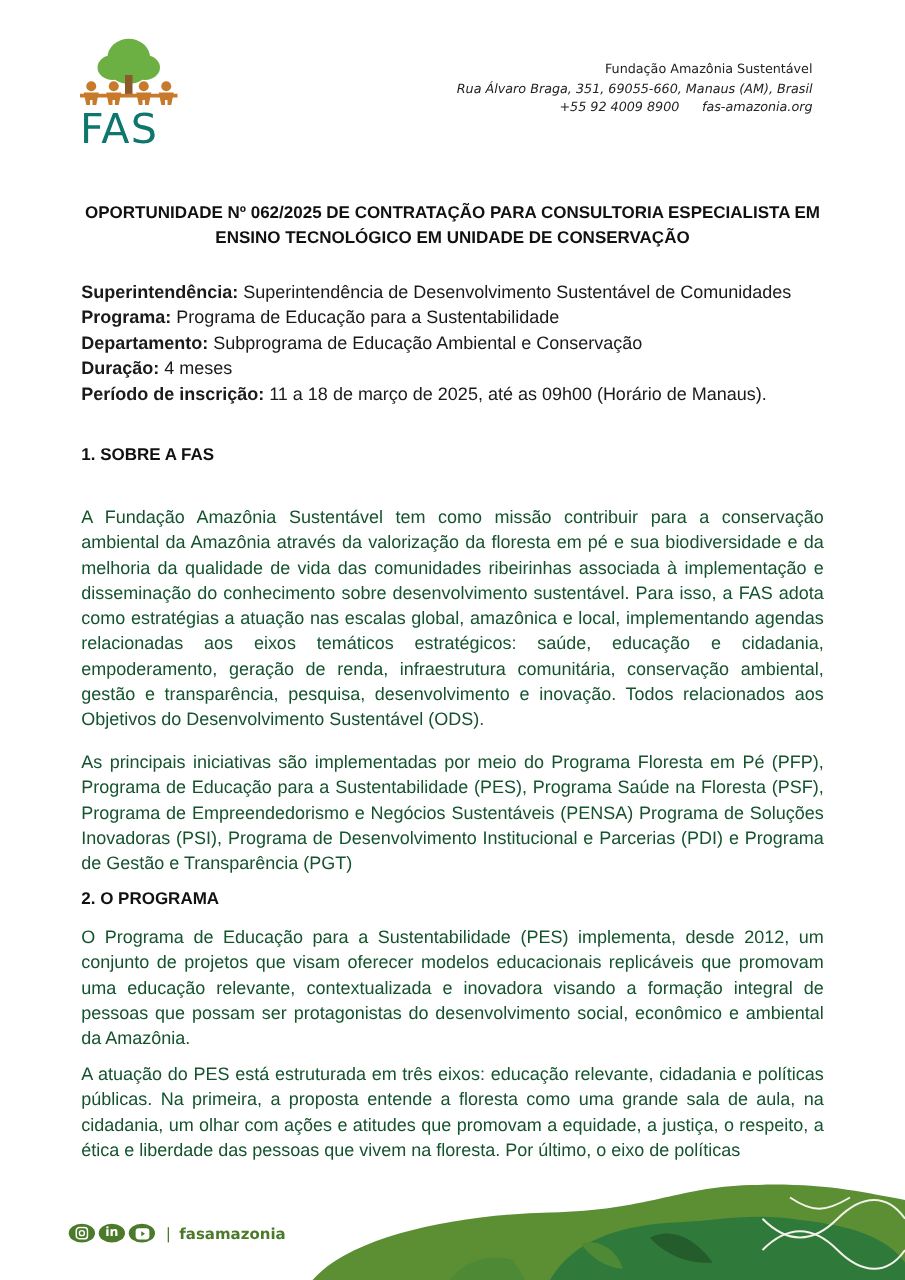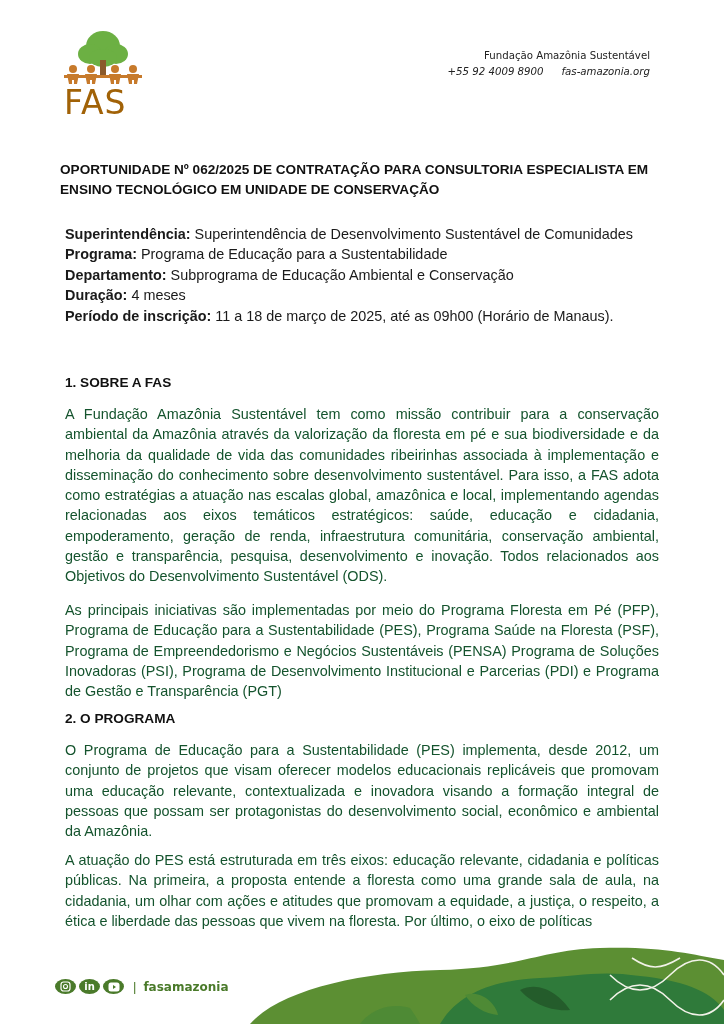--- a/index.html
+++ b/index.html
@@ -1,26 +1,26 @@
 <!DOCTYPE html>
 <html><head>
   <meta charset="utf-8">
   <style>
     * { margin: 0; padding: 0; box-sizing: border-box; }
     html, body { width: 724px; height: 1024px; background: #ffffff; overflow: hidden; }
     body { position: relative; font-family: "Liberation Sans", "DejaVu Sans", sans-serif; color: #1a1a1a; }
 
     .logo { position: absolute; left: 62px; top: 28px; width: 82px; height: 100px; }
-    .logo-text { position: absolute; left: 64px; top: 86px; font-family: "DejaVu Sans", sans-serif; font-size: 33px; font-weight: normal; color: #a16207; letter-spacing: 1px; line-height: 1; }
+    .logo-text { position: absolute; left: 64px; top: 86px; font-family: "DejaVu Sans", sans-serif; font-size: 33px; font-weight: normal; color: #0f766e; letter-spacing: 1px; line-height: 1; }
 
     .org-header { position: absolute; right: 74px; top: 48px; text-align: right; font-family: "DejaVu Sans", sans-serif; font-size: 10.2px; line-height: 15.5px; color: #222; }
     .org-header .addr, .org-header .contact { font-style: italic; }
     .org-header .contact span { margin-left: 18px; }
 
-    .title { position: absolute; left: 60px; top: 160px; width: 604px; font-family: "Liberation Sans", sans-serif; font-weight: bold; font-size: 13.6px; line-height: 20px; color: #111; }
+    .title { position: absolute; left: 60px; top: 160px; width: 604px; text-align: center; font-family: "Liberation Sans", sans-serif; font-weight: bold; font-size: 13.6px; line-height: 20px; color: #111; }
 
     .meta { position: absolute; left: 65px; top: 224px; width: 600px; font-family: "Liberation Sans", sans-serif; font-size: 14.4px; line-height: 20.4px; }
     .meta .row { white-space: nowrap; }
     .meta b { font-weight: bold; }
 
     .section-h { position: absolute; left: 65px; font-family: "Liberation Sans", sans-serif; font-weight: bold; font-size: 13.6px; color: #111; }
 
     .para { position: absolute; left: 65px; width: 594px; font-family: "Liberation Sans", sans-serif; font-size: 14.4px; line-height: 20.3px; text-align: justify; color: #14532d; }
 
     .social { position: absolute; left: 55px; top: 979px; display: flex; align-items: center; gap: 3px; }
@@ -50,37 +50,38 @@
       <path d="M47 46 h12 l-2 10 h-3 l0 -4 l-2 0 l0 4 h-3 z"></path>
     <circle cx="71" cy="41" r="4"></circle>
       <path d="M65 46 h12 l-2 10 h-3 l0 -4 l-2 0 l0 4 h-3 z"></path>
     <rect x="2" y="47" width="78" height="3"></rect>
   </g>
 </svg>
 <div class="logo-text">FAS</div>
 
 <div class="org-header">
   <div>Fundação Amazônia Sustentável</div>
+  <div class="addr">Rua Álvaro Braga, 351, 69055-660, Manaus (AM), Brasil</div>
   <div class="contact"><span>+55 92 4009 8900</span><span>fas-amazonia.org</span></div>
 </div>
 
 <div class="title">
   <div>OPORTUNIDADE Nº 062/2025 DE CONTRATAÇÃO PARA CONSULTORIA ESPECIALISTA EM</div>
   <div>ENSINO TECNOLÓGICO EM UNIDADE DE CONSERVAÇÃO</div>
 </div>
 
 <div class="meta">
   <div class="row"><b>Superintendência:</b><span> Superintendência de Desenvolvimento Sustentável de Comunidades</span></div>
   <div class="row"><b>Programa:</b><span> Programa de Educação para a Sustentabilidade</span></div>
   <div class="row"><b>Departamento:</b><span> Subprograma de Educação Ambiental e Conservação</span></div>
   <div class="row"><b>Duração:</b><span> 4 meses</span></div>
   <div class="row"><b>Período de inscrição:</b><span> 11 a 18 de março de 2025, até as 09h00 (Horário de Manaus).</span></div>
 </div>
 
-<div class="section-h" style="top:375px;">1. SOBRE A FAS</div>
+<div class="section-h" style="top:356px;">1. SOBRE A FAS</div>
 <p class="para" style="top:404px;">A Fundação Amazônia Sustentável tem como missão contribuir para a conservação ambiental da Amazônia através da valorização da floresta em pé e sua biodiversidade e da melhoria da qualidade de vida das comunidades ribeirinhas associada à implementação e disseminação do conhecimento sobre desenvolvimento sustentável. Para isso, a FAS adota como estratégias a atuação nas escalas global, amazônica e local, implementando agendas relacionadas aos eixos temáticos estratégicos: saúde, educação e cidadania, empoderamento, geração de renda, infraestrutura comunitária, conservação ambiental, gestão e transparência, pesquisa, desenvolvimento e inovação. Todos relacionados aos Objetivos do Desenvolvimento Sustentável (ODS).</p>
 <p class="para" style="top:600px;">As principais iniciativas são implementadas por meio do Programa Floresta em Pé (PFP), Programa de Educação para a Sustentabilidade (PES), Programa Saúde na Floresta (PSF), Programa de Empreendedorismo e Negócios Sustentáveis (PENSA) Programa de Soluções Inovadoras (PSI), Programa de Desenvolvimento Institucional e Parcerias (PDI) e Programa de Gestão e Transparência (PGT)</p>
 
 <div class="section-h" style="top:711px;">2. O PROGRAMA</div>
 <p class="para" style="top:740px;">O Programa de Educação para a Sustentabilidade (PES) implementa, desde 2012, um conjunto de projetos que visam oferecer modelos educacionais replicáveis que promovam uma educação relevante, contextualizada e inovadora visando a formação integral de pessoas que possam ser protagonistas do desenvolvimento social, econômico e ambiental da Amazônia.</p>
 <p class="para" style="top:850px;">A atuação do PES está estruturada em três eixos: educação relevante, cidadania e políticas públicas. Na primeira, a proposta entende a floresta como uma grande sala de aula, na cidadania, um olhar com ações e atitudes que promovam a equidade, a justiça, o respeito, a ética e liberdade das pessoas que vivem na floresta. Por último, o eixo de políticas</p>
 
 <div class="social">
   <div class="ic">
     <svg width="11" height="11" viewBox="0 0 11 11">

